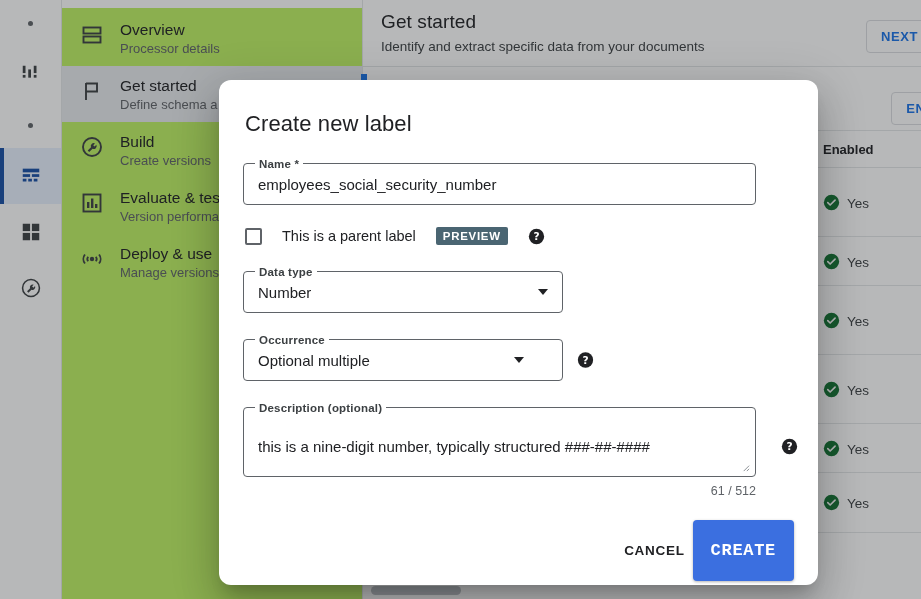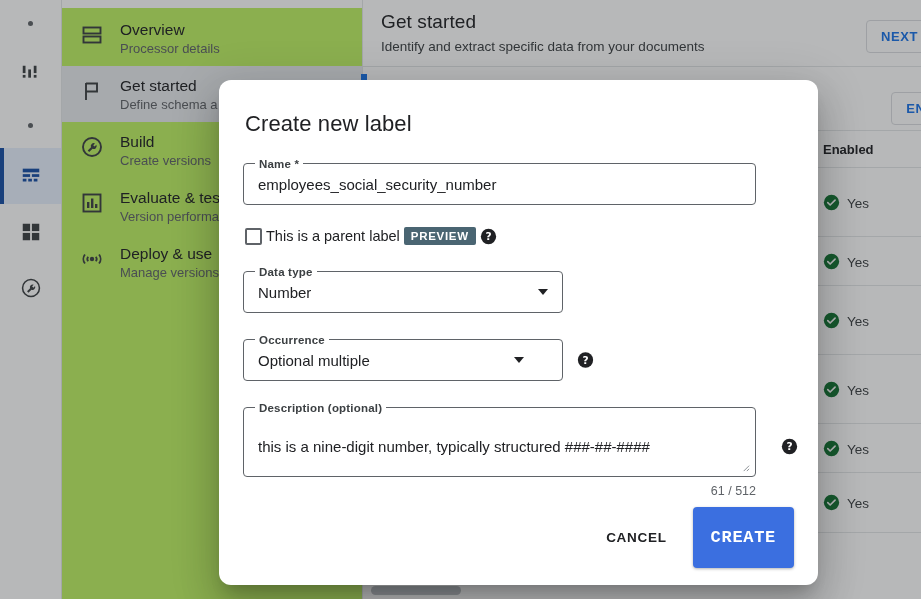--- a/index.html
+++ b/index.html
@@ -135,43 +135,43 @@
   .w-sel  { width: 320px; }
   .w-desc { width: 513px; }
 
   .caret {
     position: absolute; right: 14px; top: 50%; transform: translateY(-50%);
     width: 0; height: 0; border-left: 5.5px solid transparent;
     border-right: 5.5px solid transparent; border-top: 6.5px solid #202124;
   }
 
   
-  .chk-row { display: flex; align-items: center; gap: 4px; margin: 22px 0 0 2px; }
+  .chk-row { display: flex; align-items: center; gap: 20px; margin: 22px 0 0 2px; }
   .chk-box {
     width: 17px; height: 17px; border: 2px solid #5f6368; border-radius: 2px;
   }
   .chk-label { font-size: 14.5px; color: #202124; }
   .badge {
     background: #4a6572; color: #fff; font-size: 11.5px; font-weight: bold;
     letter-spacing: .7px; padding: 3px 7px; border-radius: 2px;
   }
 
   .help-ico { width: 17px; height: 17px; display: block; flex: none; }
   .help-after-sel { position: absolute; left: 334px; top: 50%; transform: translateY(-50%); }
   .help-in-desc  { position: absolute; right: -42px; top: 31px; }
 
   .resize-grip { position: absolute; right: 5px; bottom: 4px; width: 9px; height: 9px; }
   .counter {
     width: 513px; text-align: right; font-size: 12.5px;
     color: #5f6368; margin-top: 7px;
   }
 
   .dlg-actions {
-    position: absolute; right: 24px; bottom: 17px;
-    display: flex; align-items: center; gap: 18px;
+    position: absolute; right: 24px; bottom: 4px;
+    display: flex; align-items: center; 
   }
   .btn-text {
     background: none; border: none; color: #202124; font-size: 13.5px;
     font-weight: bold; letter-spacing: .7px; padding: 10px 8px; cursor: pointer;
     font-family: "Liberation Sans", sans-serif;
   }
   .btn-primary {
     background: #3b6fe0; color: #fff; border: none; border-radius: 4px;
     font-size: 17px; font-weight: bold; letter-spacing: .7px;
     padding: 21px 18px; cursor: pointer;

